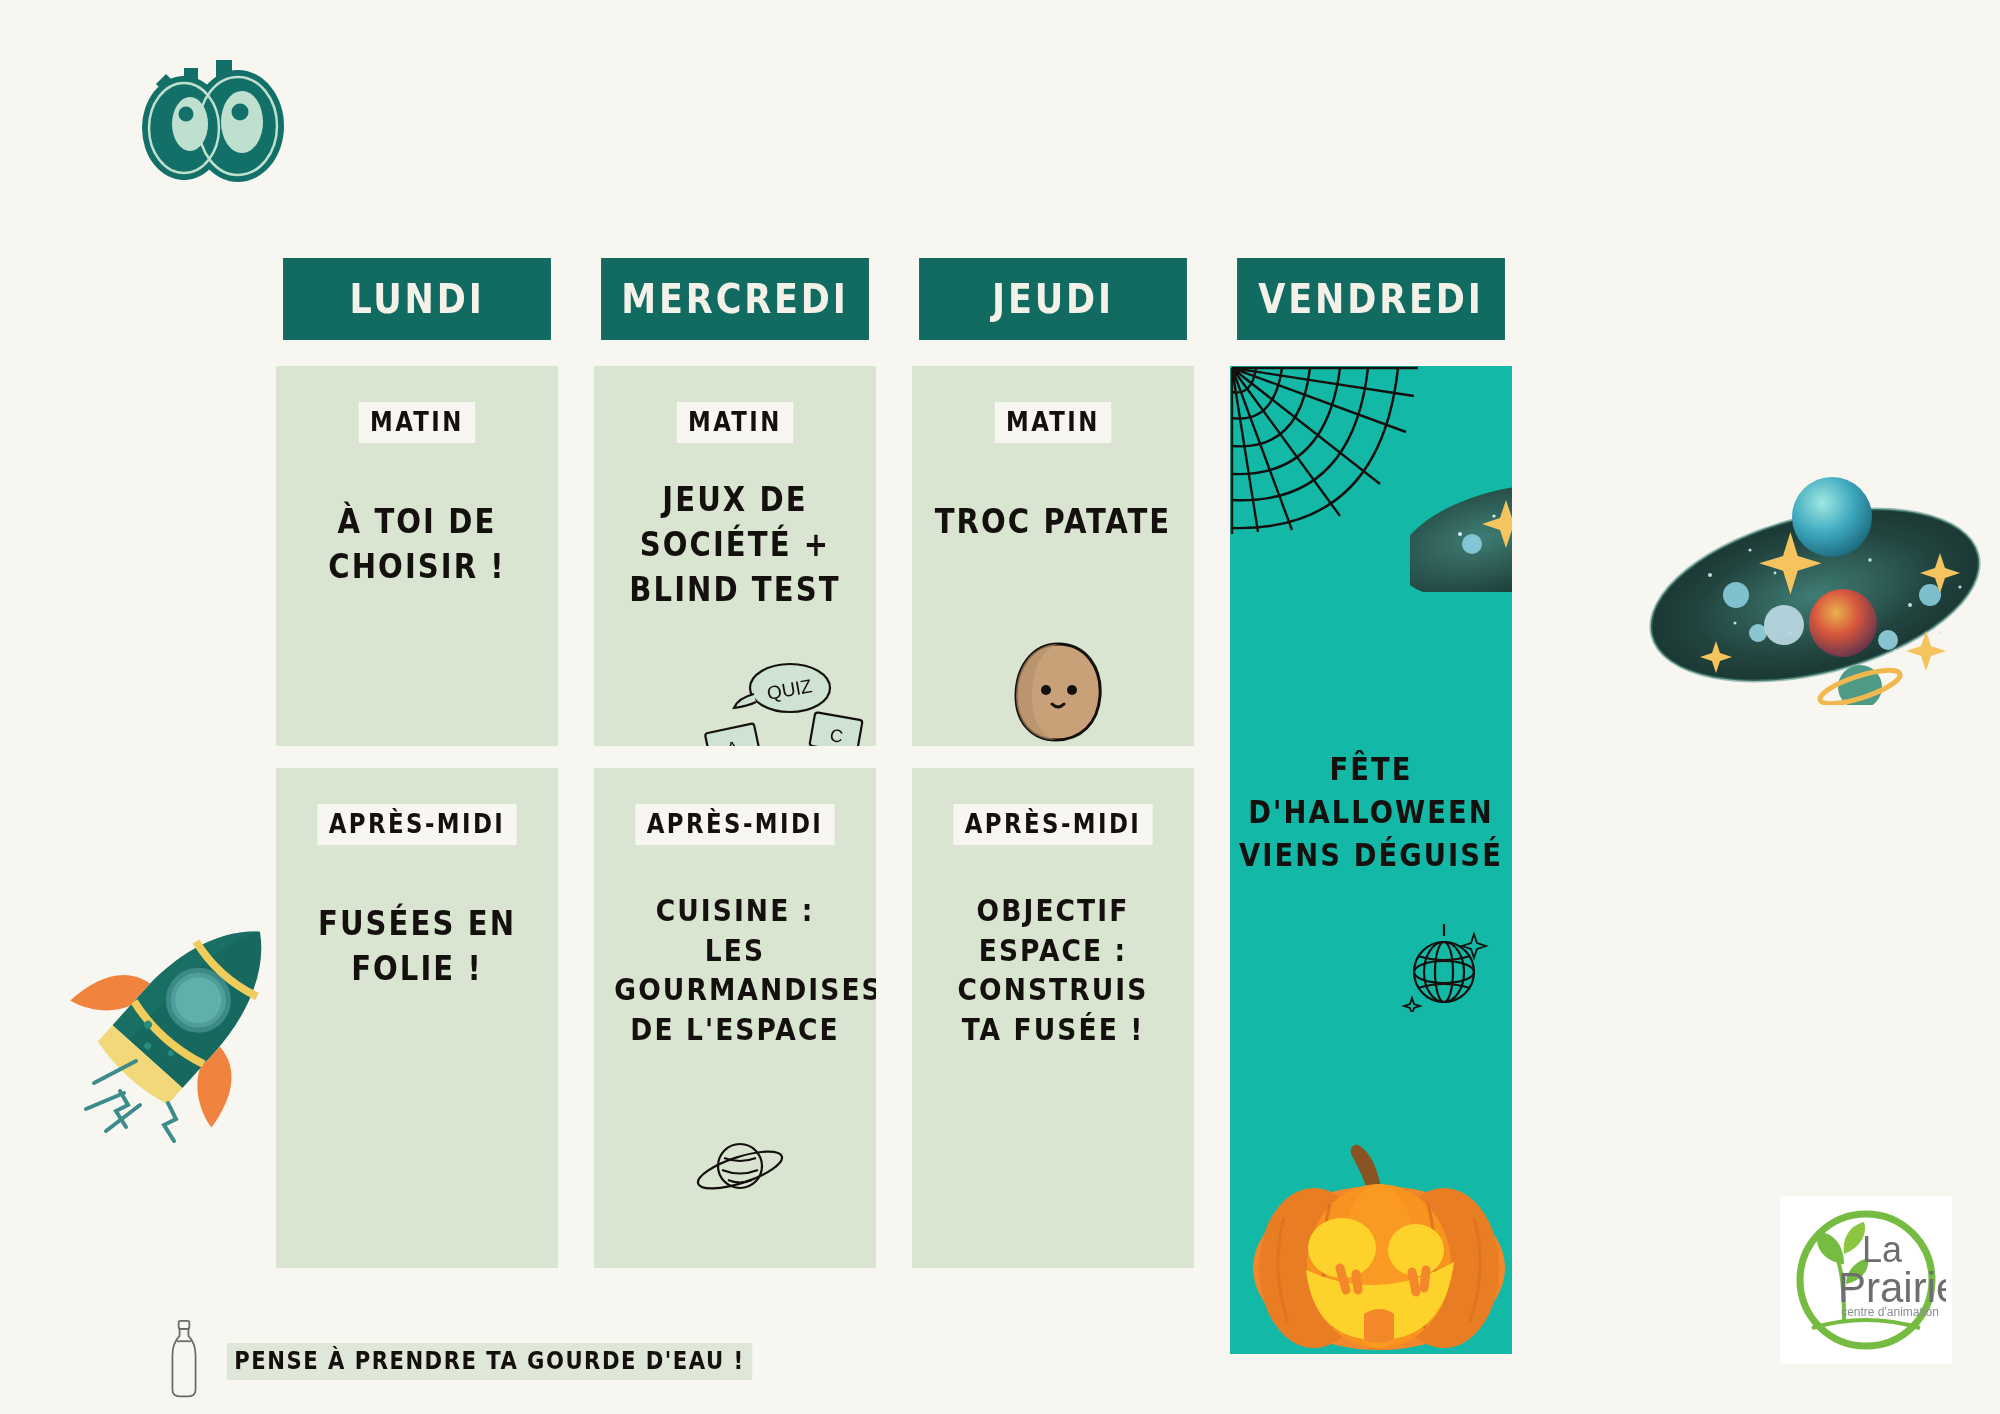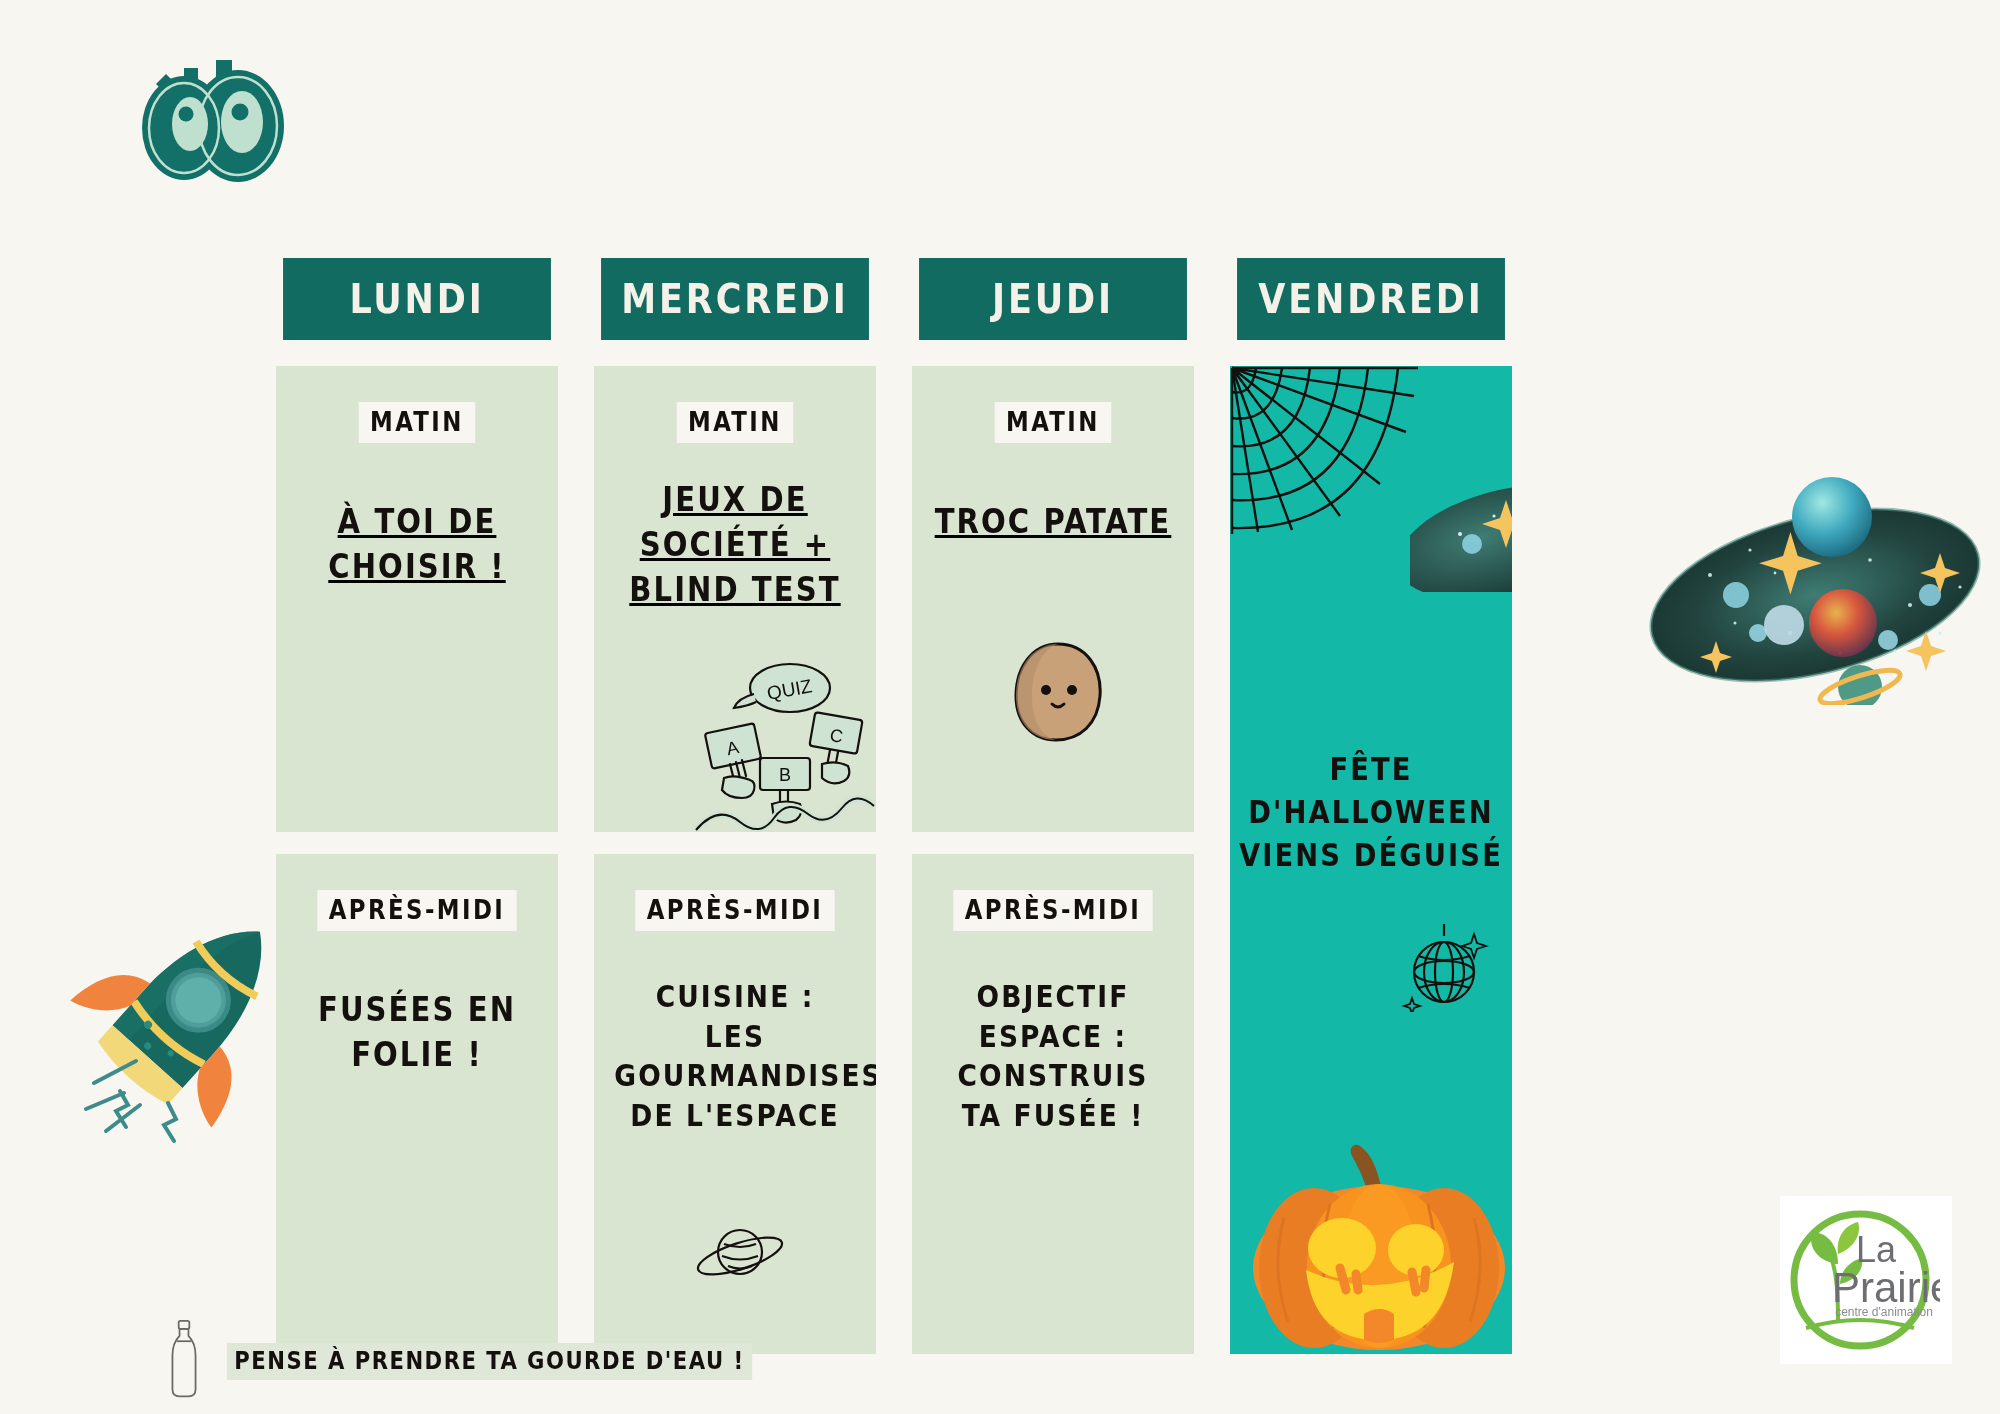--- a/index.html
+++ b/index.html
@@ -89,21 +89,21 @@
     display: flex;
     flex-direction: column;
     gap: 22px;
   }
 
   .cell {
     background: #d9e5d1;
     position: relative;
     overflow: hidden;
   }
-  .cell.tall      { height: 466px; text-decoration: underline; }
+  .cell.tall      { height: 380px; }
   .cell.pm        { height: 500px; }
   .cell.full      { height: 988px; background:#14b8a6; }
   .cell.sortie    { height: 988px; background:#b6ddc7; display:flex; align-items:center; justify-content:center; }
 
   .slot-tag {
     display: inline-block;
     background: #f7f6f0;
     color: #14100e;
     font-size: 27px;
     font-weight: 700;
@@ -165,21 +165,21 @@
     font-family: "DejaVu Sans Condensed", "Liberation Sans Narrow", "Liberation Sans", sans-serif;
     transform: scaleX(0.94);
   }
 
   
   .prairie {
     position: absolute;
     left: 1780px; top: 1196px;
     width: 172px; height: 168px;
     background: #ffffff;
-    display:flex; align-items:center; justify-content:flex-start;
+    display:flex; align-items:center; justify-content:center;
   }
 </style>
 </head>
 <body>
 
 <div id="page">
 
   <div class="logo-mark">
     <svg viewBox="0 0 170 150" width="170" height="150">
       <g fill="#127068">

